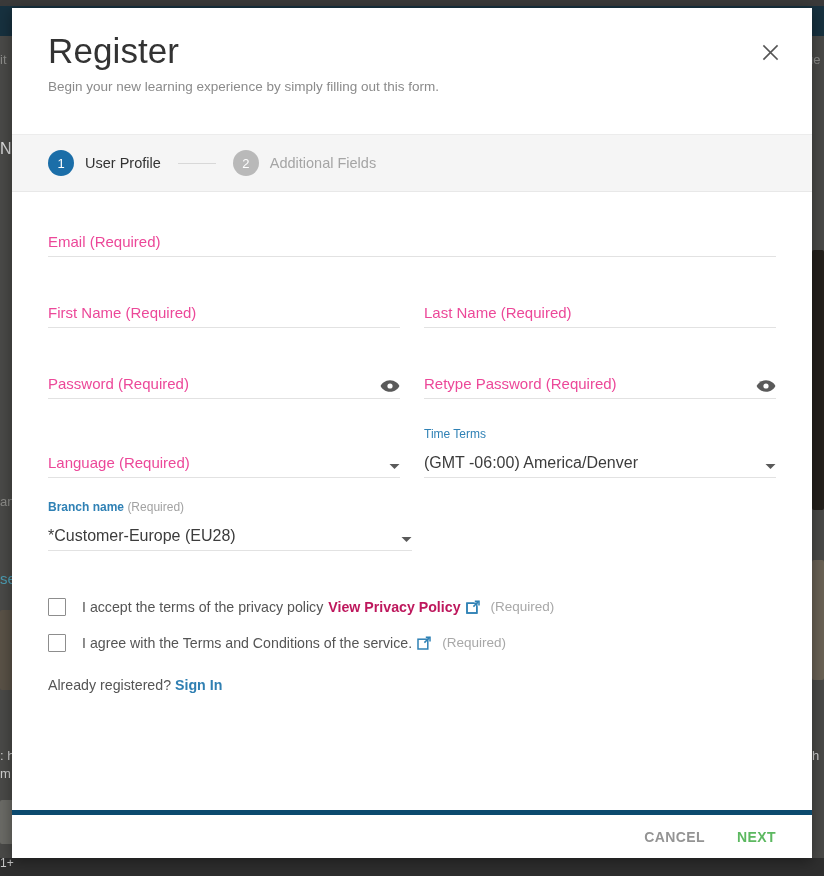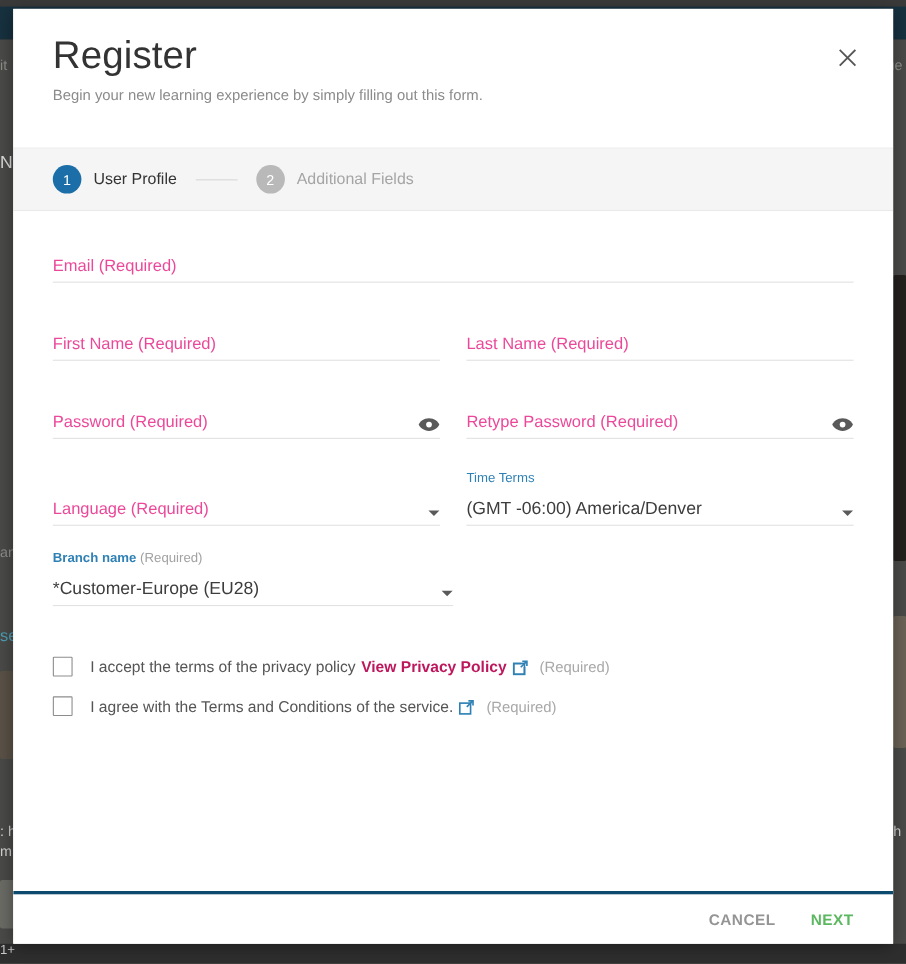--- a/index.html
+++ b/index.html
@@ -180,20 +180,21 @@
     margin-left: 8px;
     cursor: pointer;
     display: flex;
     align-items: center;
     padding-bottom: 2px;
   }
 
   
   .check-row {
     display: flex;
+    align-items: center;
     margin-bottom: 16px;
   }
   .checkbox {
     flex: 0 0 auto;
     width: 18px; height: 18px;
     border: 1.6px solid #8d8d8d;
     border-radius: 1px;
     background: #fff;
     cursor: pointer;
   }
@@ -235,21 +236,21 @@
     cursor: pointer;
     margin-left: 4px;
   }
 
   
   .modal-footer {
     position: absolute;
     left: 0; bottom: 0;
     width: 800px;
     height: 48px;
-    border-top: 3px solid #0c4a6e;
+    border-top: 5px solid #0c4a6e;
     display: flex;
     align-items: center;
     justify-content: flex-end;
     padding-right: 24px;
     background: #ffffff;
   }
   .btn-text {
     font-size: 14px;
     font-weight: bold;
     letter-spacing: .4px;
@@ -433,19 +434,22 @@
           <svg width="14" height="14" viewBox="0 0 14 14" aria-hidden="true">
             <rect x="1" y="3.2" width="9.8" height="9.8" stroke="#2f81b5" stroke-width="1.5" fill="none"></rect>
             <path d="M7.4 6.6 L12.8 1.2" stroke="#2f81b5" stroke-width="1.5" fill="none"></path>
             <path d="M8.8 1.2 H13 V5.4" stroke="#2f81b5" stroke-width="1.5" fill="none"></path>
           </svg>
         </span>
         <span class="req-note">(Required)</span>
       </div>
     </div>
 
+    <div class="already">
+      <span>Already registered?</span><span class="signin">Sign In</span>
+    </div>
   </div>
 
   <div class="modal-footer">
     <div class="btn-text btn-cancel">CANCEL</div>
     <div class="btn-text btn-next">NEXT</div>
   </div>
 </div>
 
 </body></html>

